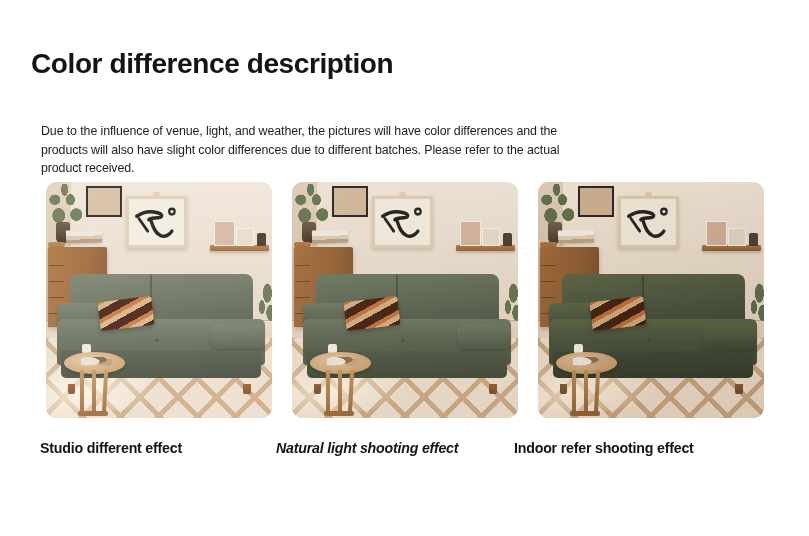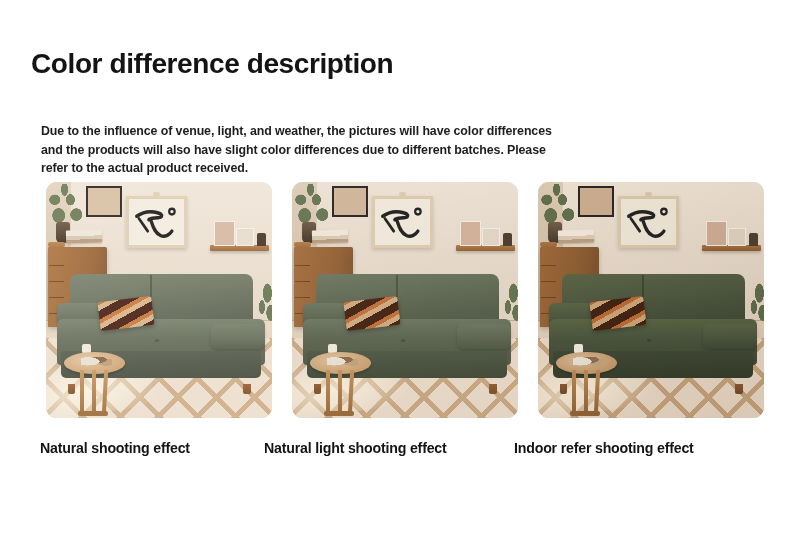--- a/index.html
+++ b/index.html
@@ -37,21 +37,21 @@
     color: #141414;
   }
 
   
   .intro {
     position: absolute;
     left: 41px;
     top: 110px;
     width: 530px;
     font-size: 12.4px;
-    font-weight: bold;
+    font-weight: normal;
     line-height: 1.47;
     color: #1d1d1d;
     letter-spacing: -0.1px;
   }
 
   
   .panels {
     position: absolute;
     left: 46px;
     top: 182px;
@@ -445,21 +445,21 @@
   }
   .caption {
     position: absolute;
     font-size: 14.2px;
     font-weight: bold;
     color: #141414;
     letter-spacing: -0.2px;
     white-space: nowrap;
   }
   .cap0 { left: 40px; }
-  .cap1 { left: 264px; }
+  .cap1 { left: 276px; font-style: italic; }
   .cap2 { left: 514px; }
 </style>
 </head>
 <body>
 
 <div id="page">
 
   <h1 class="heading">Color difference description</h1>
 
   <p class="intro">Due to the influence of venue, light, and weather, the pictures will have color differences and the products will also have slight color differences due to different batches. Please refer to the actual product received.</p>
@@ -690,18 +690,18 @@
             <div class="table-foot"></div>
           </div>
         </div>
         <div class="tone" style="background:linear-gradient(135deg, rgba(240,225,200,.05), rgba(80,70,55,.09));"></div>
       </div>
     </div>
 
   </div>
 
   <div class="captions">
-    <div class="caption cap0">Natural shooting effect</div>
+    <div class="caption cap0">Studio different effect</div>
     <div class="caption cap1">Natural light shooting effect</div>
     <div class="caption cap2">Indoor refer shooting effect</div>
   </div>
 
 </div>
 
 </body></html>

